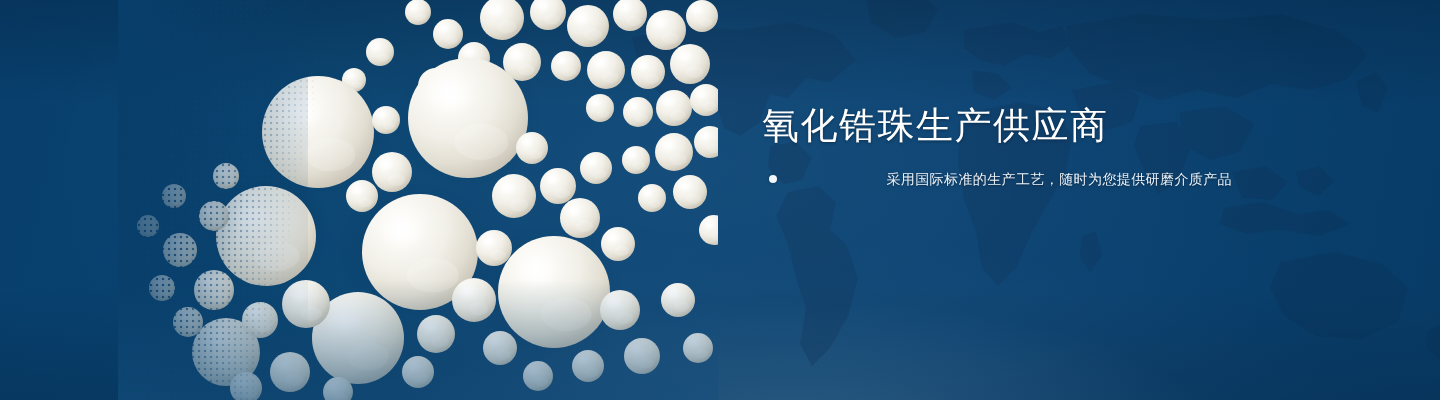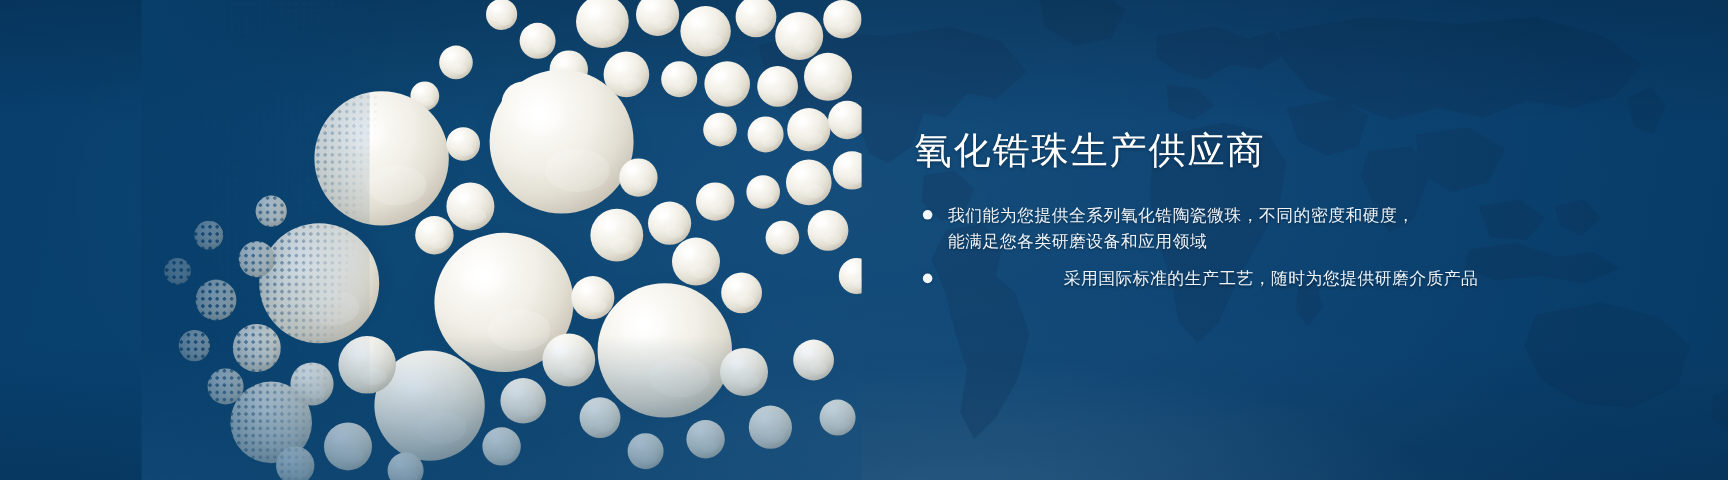--- a/index.html
+++ b/index.html
@@ -109,21 +109,21 @@
 
   
   .copy {
     position: absolute;
     left: 762px;
     top: 106px;
     width: 470px;
   }
   .headline {
     color: #ffffff;
-    font-size: 31px;
+    font-size: 37px;
     line-height: 40px;
     letter-spacing: 1.5px;
     font-weight: 400;
     margin: 0 0 22px 0;
     text-shadow: 0 1px 3px rgba(0,0,0,0.35);
     white-space: nowrap;
   }
   .bullets {
     list-style: none;
     margin: 0;
@@ -320,23 +320,18 @@
     <div class="photo-fade-left"></div>
     <div class="photo-fade-bottom"></div>
   </div>
 
   <div class="copy">
     <h1 class="headline">氧化锆珠生产供应商</h1>
 
     <ul class="bullets">
       <li class="bullet">
         <span class="bullet-dot"></span>
-        <span class="bullet-text">我们能为您提供全系列氧化锆陶瓷微珠，不同的密度和硬度，</span>
-        <span class="bullet-line2">能满足您各类研磨设备和应用领域</span>
-      </li>
-      <li class="bullet">
-        <span class="bullet-dot"></span>
         <span class="bullet-text">采用国际标准的生产工艺，随时为您提供研磨介质产品</span>
       </li>
     </ul>
   </div>
 
 </div>
 
 </body></html>

